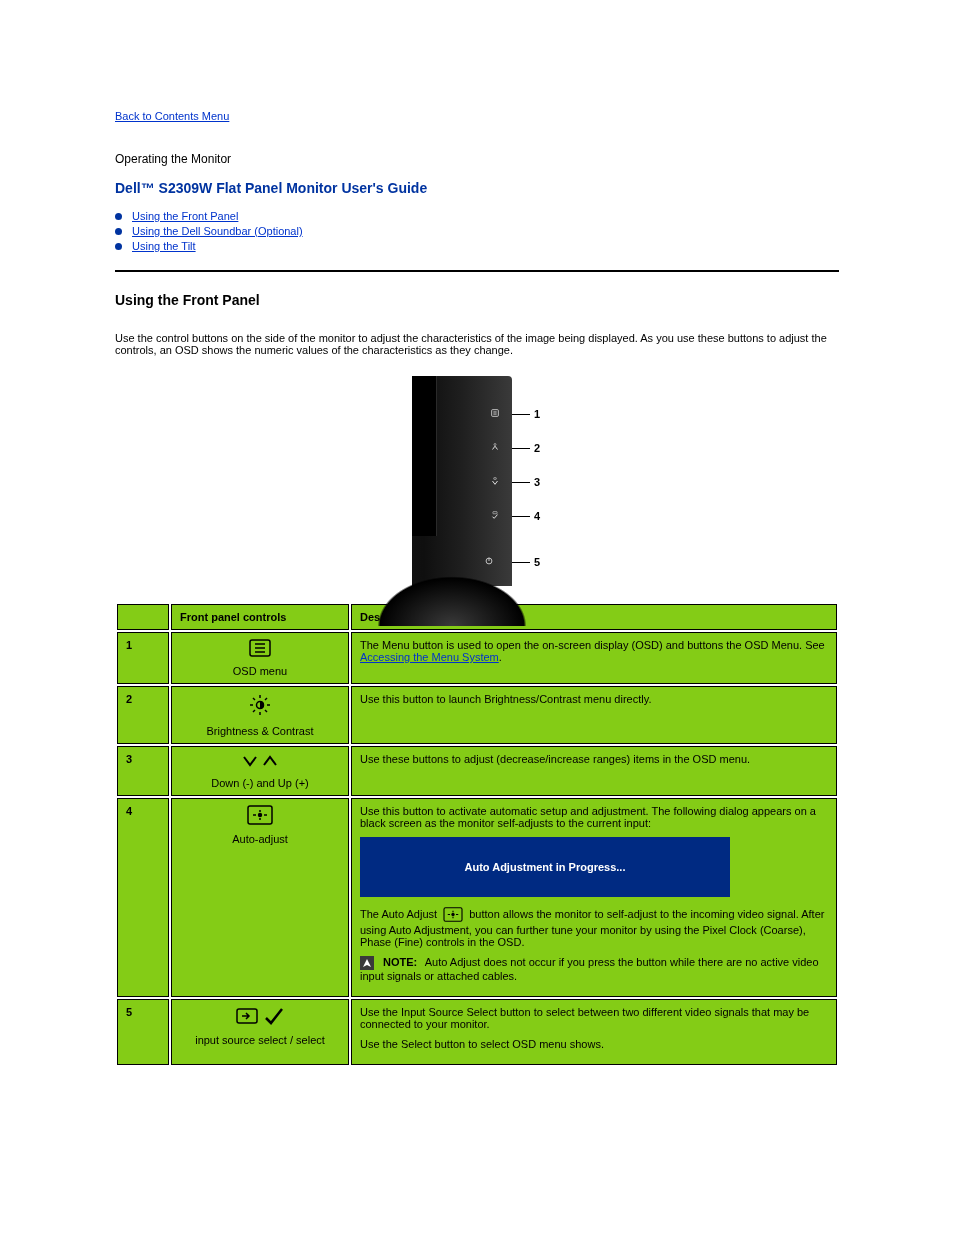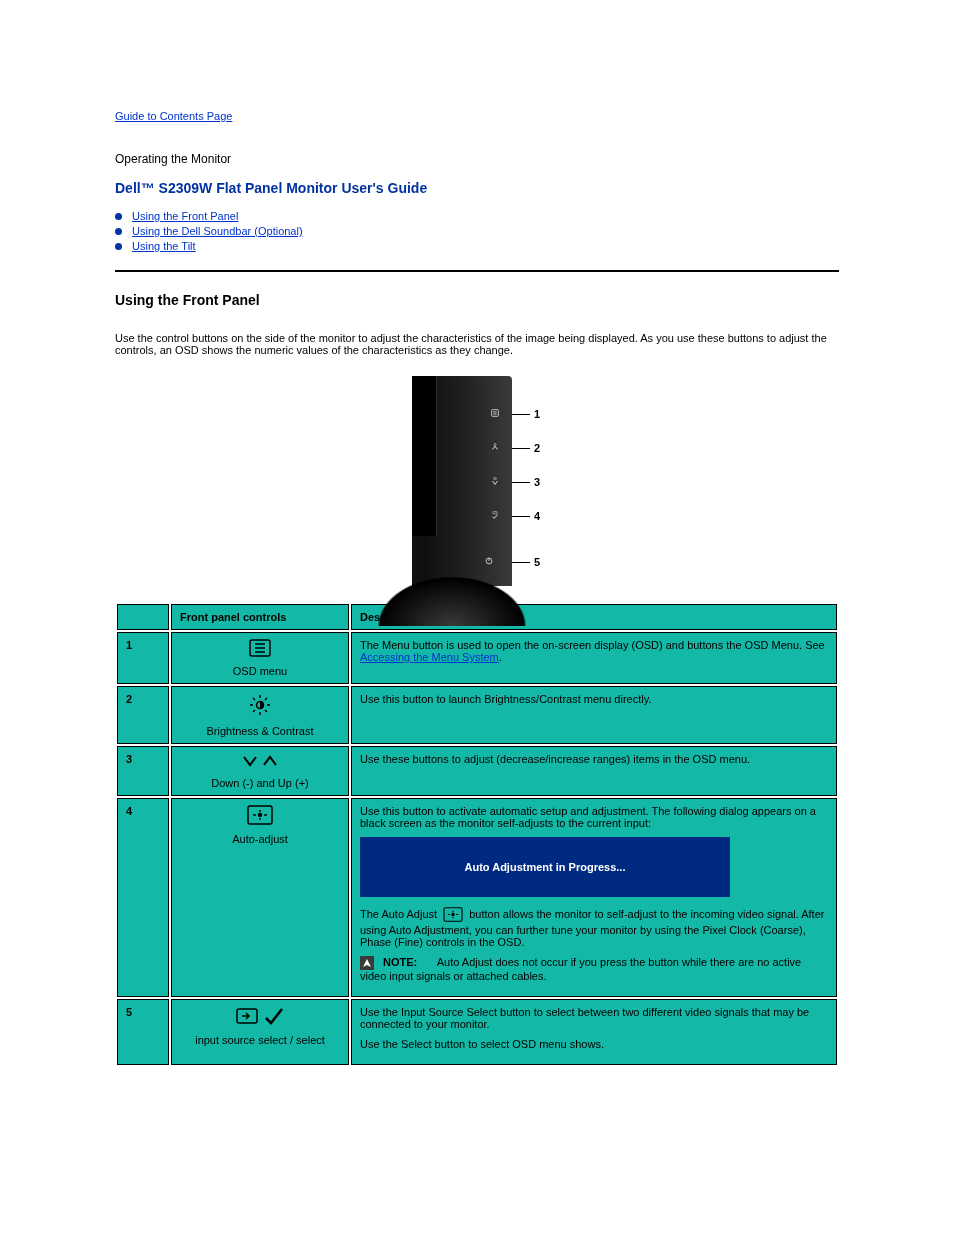--- a/index.html
+++ b/index.html
@@ -132,21 +132,21 @@
   
   table.controls {
     width: 100%;
     border-collapse: separate;
     border-spacing: 2px;
   }
   table.controls th, table.controls td {
     border: 1px solid #000;
     padding: 6px 8px;
     vertical-align: top;
-    background: #14b8a6;
+    background: #84cc16;
   }
   table.controls thead th {
     font-weight: bold;
     text-align: left;
   }
   .col-idx { width: 34px; text-align: left; font-weight: bold; }
   .col-ctrl { width: 160px; }
   .ctrl-cell { text-align: center; }
   .ctrl-cell .ctrl-label { margin-top: 6px; }
   .ctrl-icon {
@@ -168,29 +168,29 @@
     font-weight: bold;
   }
   .inline-icon { vertical-align: middle; display: inline-block; margin: 0 3px; }
   .note-row .note-icon {
     width: 14px; height: 14px;
     background: #3a3a3a;
     display: inline-flex; align-items: center; justify-content: center;
     margin-right: 6px; vertical-align: middle;
     color: #fff;
   }
-  .note-label { font-weight: bold; margin-right: 17px; }
+  .note-label { font-weight: bold; margin-right: 5px; }
 
 </style>
 </head>
 <body>
 
 <div class="page">
 
-  <a href="#" class="back-link">Guide to Contents Page</a>
+  <a href="#" class="back-link">Back to Contents Menu</a>
 
   <div class="title">Operating the Monitor</div>
   <div class="subtitle">Dell™ S2309W Flat Panel Monitor User's Guide</div>
 
   <ul class="toc">
     <li>
         <span class="bullet"></span>
         <a href="#">Using the Front Panel</a>
       </li>
     <li>

